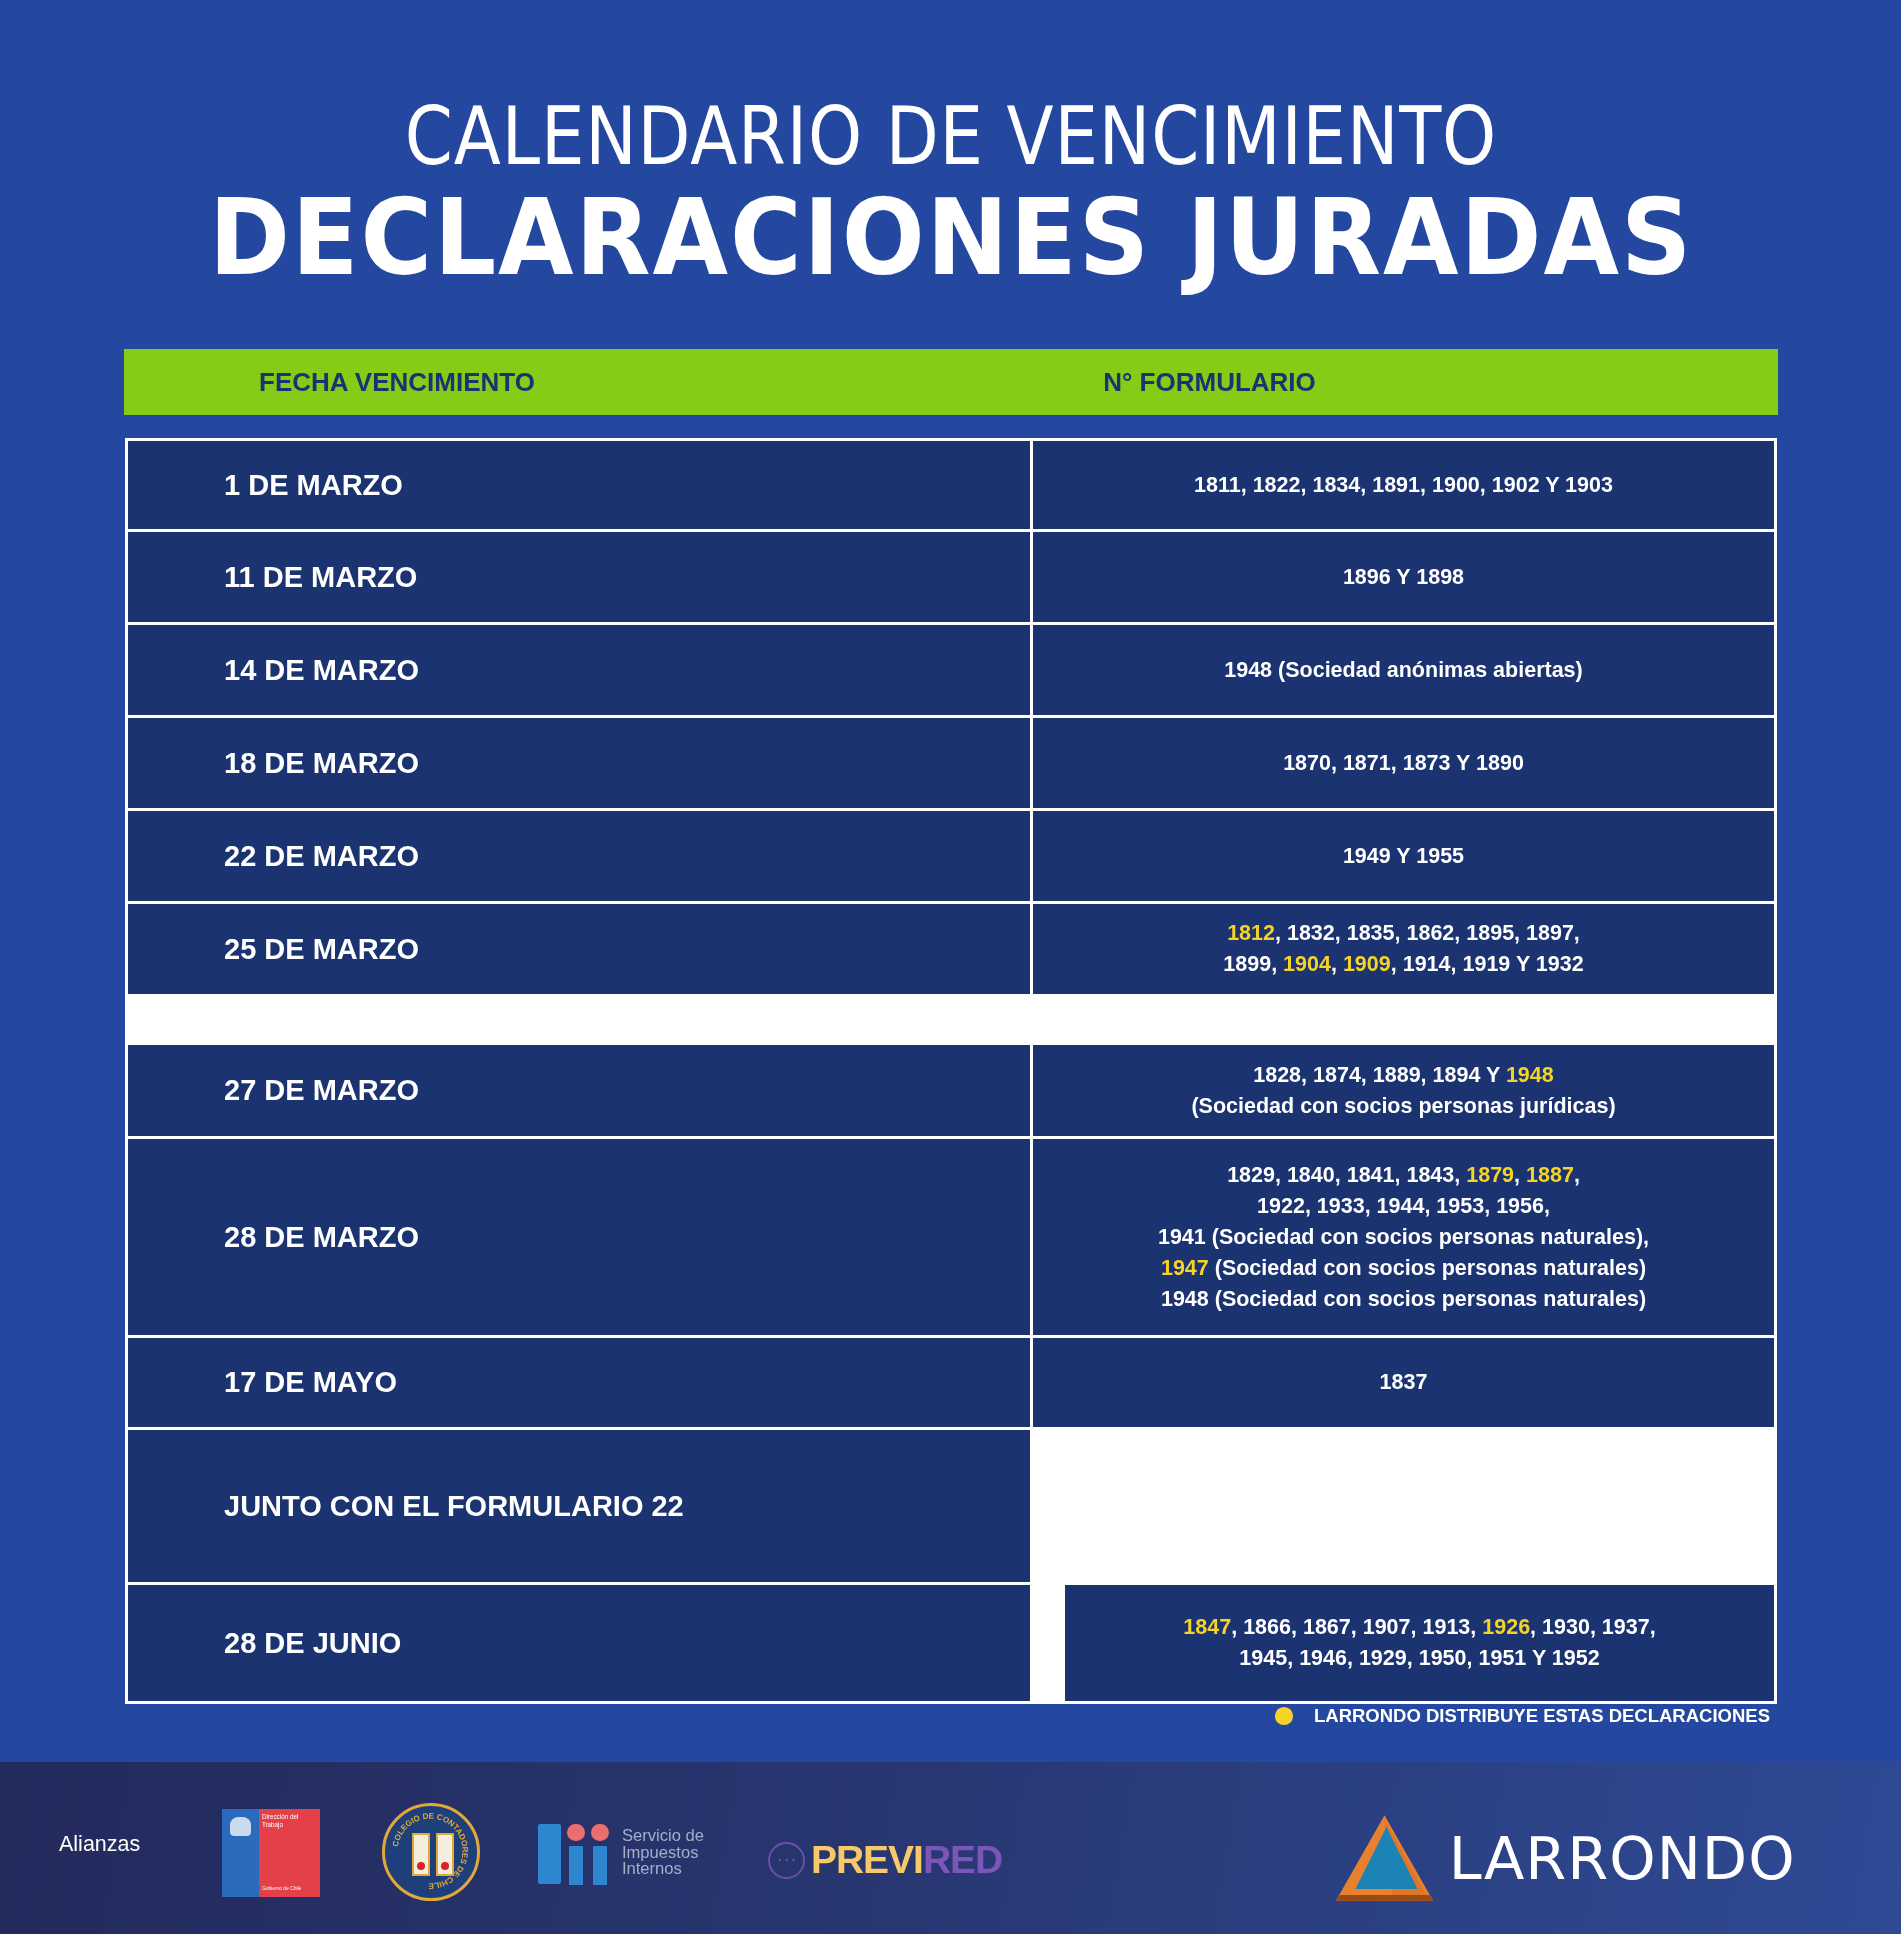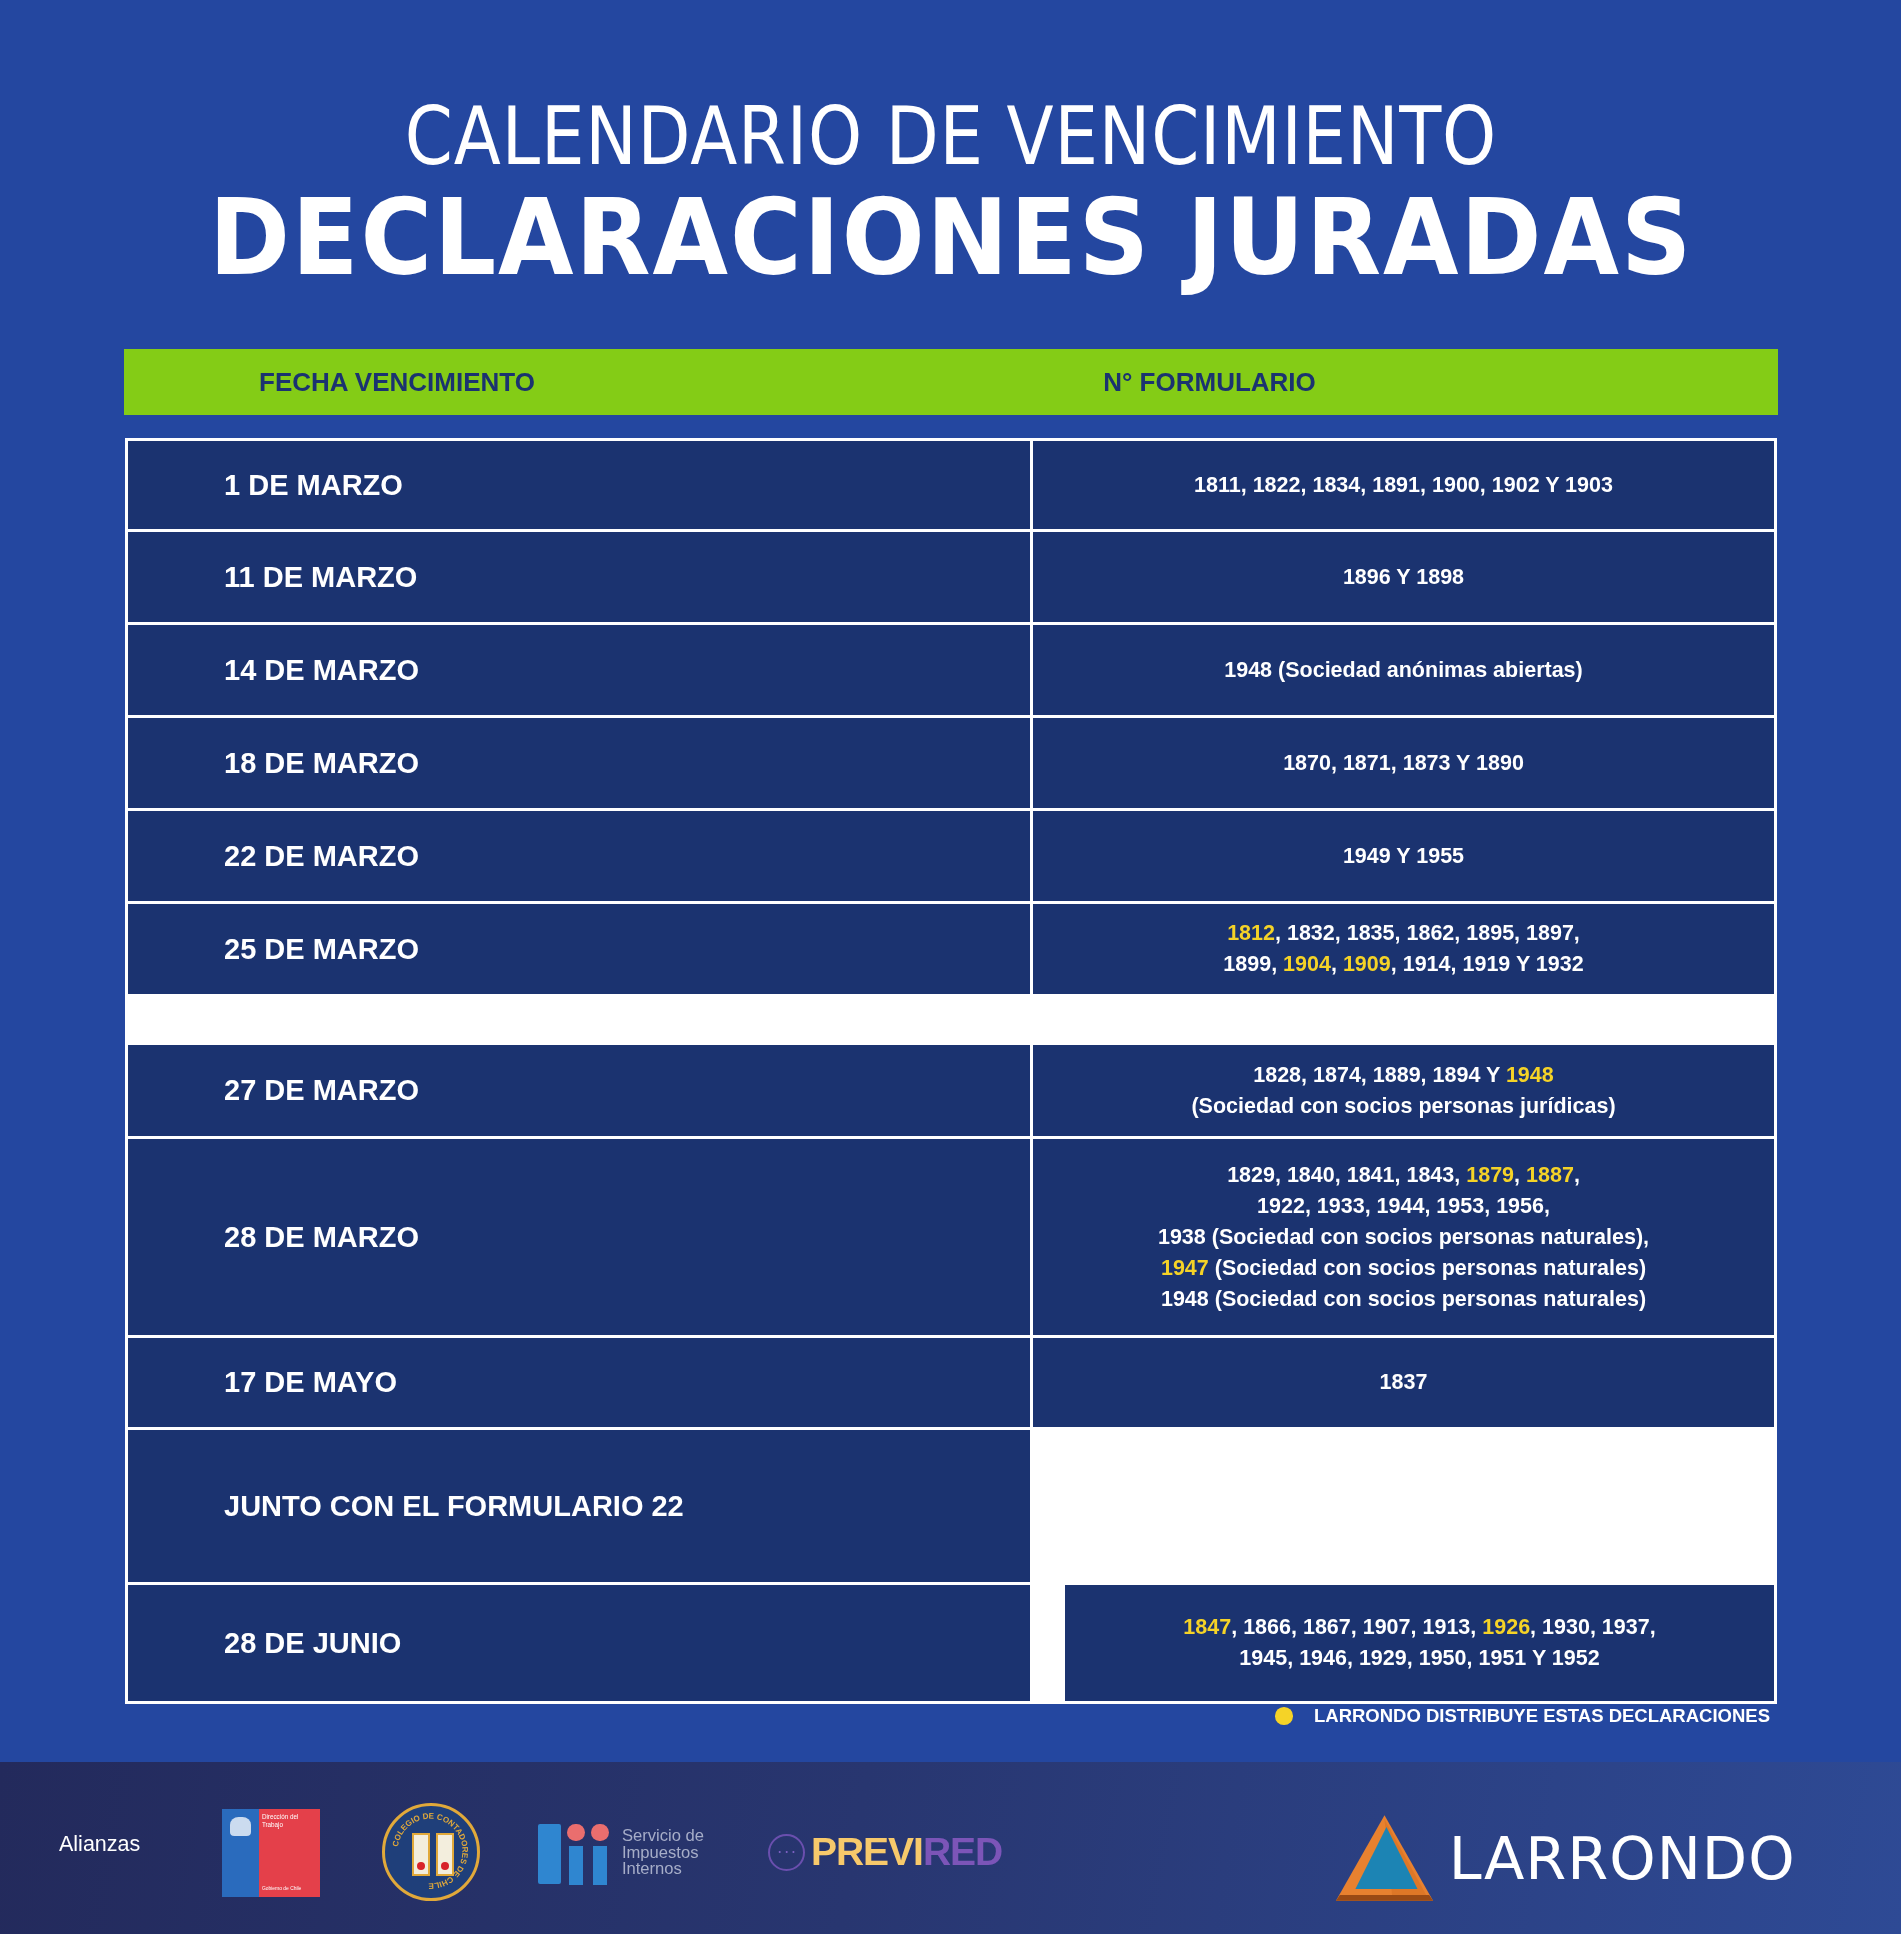--- a/index.html
+++ b/index.html
@@ -80,21 +80,21 @@
   .logo-cc .p1 { left: 27px; } .logo-cc .p2 { left: 51px; }
   .logo-cc .pillar::after { content: ""; position: absolute; bottom: 3.9px; left: 2.9px; width: 7.8px; height: 7.8px; border-radius: 50%; background: #d8232a; }
   .logo-sii { position: absolute; left: 538px; top: 57px; height: 68px; display: flex; align-items: center; }
   .logo-sii .sii-mark { width: 78px; height: 68px; position: relative; }
   .logo-sii .s { position: absolute; left: 0; top: 4.9px; width: 23.4px; height: 60px; background: #2f86d0; border-radius: 2px; }
   .logo-sii .i1, .logo-sii .i2 { position: absolute; top: 27px; width: 13.7px; height: 39px; background: #2f86d0; }
   .logo-sii .i1 { left: 31px; } .logo-sii .i2 { left: 55px; }
   .logo-sii .d1, .logo-sii .d2 { position: absolute; top: 4.9px; width: 17.6px; height: 17.6px; border-radius: 50%; background: #ea6e6e; }
   .logo-sii .d1 { left: 29px; } .logo-sii .d2 { left: 53px; }
   .logo-sii .sii-text { color: #a6adc8; font-size: 16.6px; line-height: 16.6px; margin-left: 5.9px; }
-  .logo-previd { position: absolute; left: 768px; top: 68px; display: flex; align-items: center; gap: 5.9px; }
+  .logo-previd { position: absolute; left: 768px; top: 76px; display: flex; align-items: center; gap: 5.9px; }
   .logo-previd .circle { width: 37px; height: 37px; border-radius: 50%; border: 2px solid #6a4fae; box-sizing: border-box; position: relative; }
   .logo-previd .circle::after { content: "···"; position: absolute; left: 6.8px; top: 5.9px; color: #7a5fc0; font-size: 17.6px; letter-spacing: 1px; }
   .logo-previd .prev { color: #f7c96b; font-weight: 700; font-size: 39px; letter-spacing: -1px; }
   .logo-previd .red { color: #7c55b8; font-weight: 700; font-size: 39px; letter-spacing: -1px; margin-left: -5.9px; text-align: right; }
   .logo-larrondo { position: absolute; left: 1334px; top: 51px; display: flex; align-items: center; gap: 13.7px; }
   .logo-larrondo .tri { width: 101px; height: 90px; position: relative; }
   .logo-larrondo .word { color: #fff; font-size: 59px; font-weight: 400; letter-spacing: 1px; font-family: "DejaVu Sans", sans-serif; }
 </style>
 </head>
 <body>
@@ -152,21 +152,21 @@
       <div class="cell-forms">
         <div><span>1828, 1874, 1889, 1894 Y </span><span class="hl">1948</span></div>
         <div><span>(Sociedad con socios personas jurídicas)</span></div>
       </div>
     </div>
     <div class="row" style="height: 196px;">
       <div class="cell-date">28 DE MARZO</div>
       <div class="cell-forms">
         <div><span>1829, 1840, 1841, 1843, </span><span class="hl">1879</span><span>, </span><span class="hl">1887</span><span>,</span></div>
         <div><span>1922, 1933, 1944, 1953, 1956,</span></div>
-        <div><span>1938 (Sociedad con socios personas naturales),</span></div>
+        <div><span>1941 (Sociedad con socios personas naturales),</span></div>
         <div><span class="hl">1947</span><span> (Sociedad con socios personas naturales)</span></div>
         <div><span>1948 (Sociedad con socios personas naturales)</span></div>
       </div>
     </div>
     <div class="row" style="height: 89px;">
       <div class="cell-date">17 DE MAYO</div>
       <div class="cell-forms">
         <div><span>1837</span></div>
       </div>
     </div>

